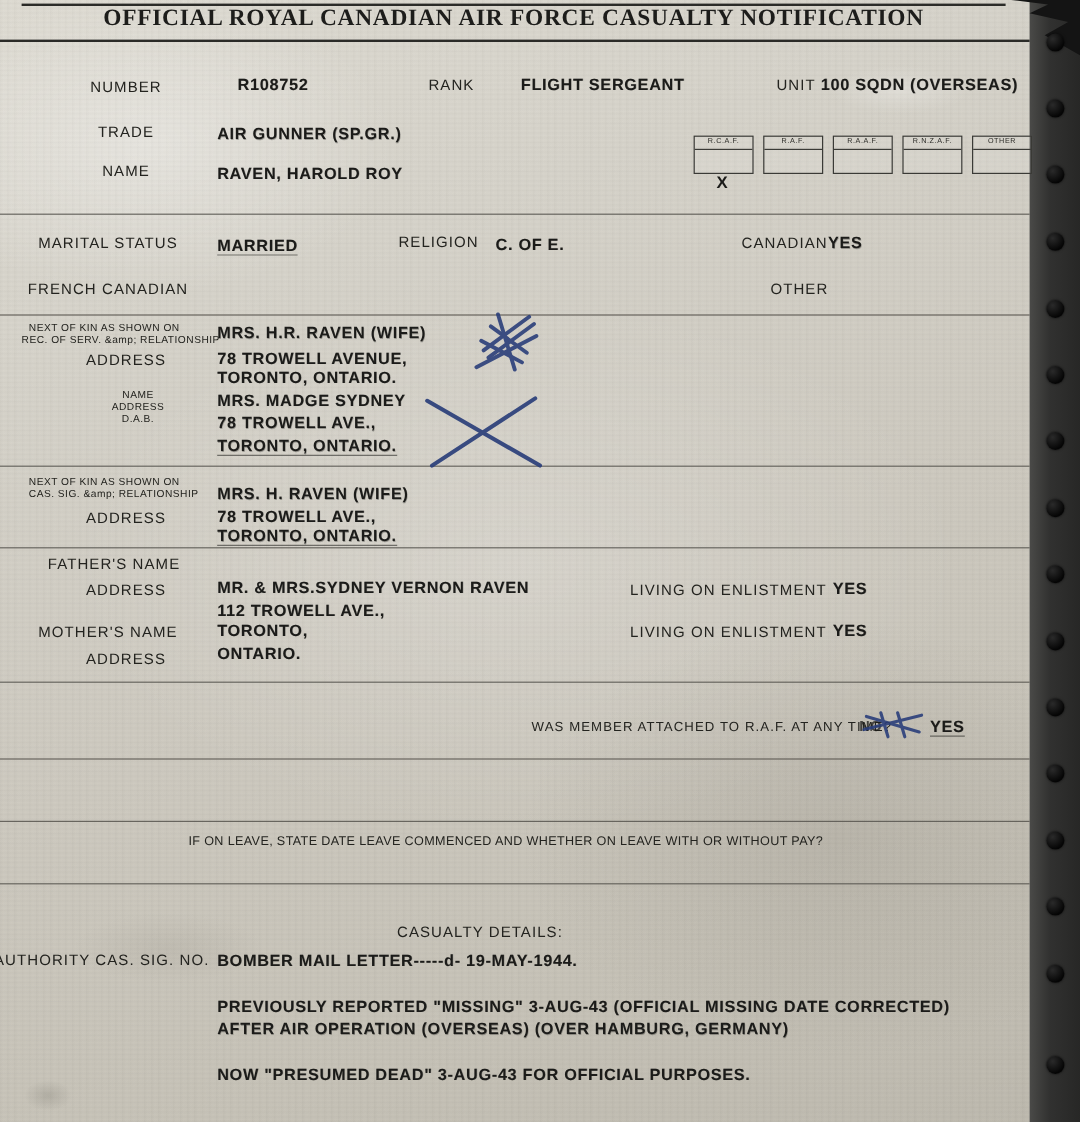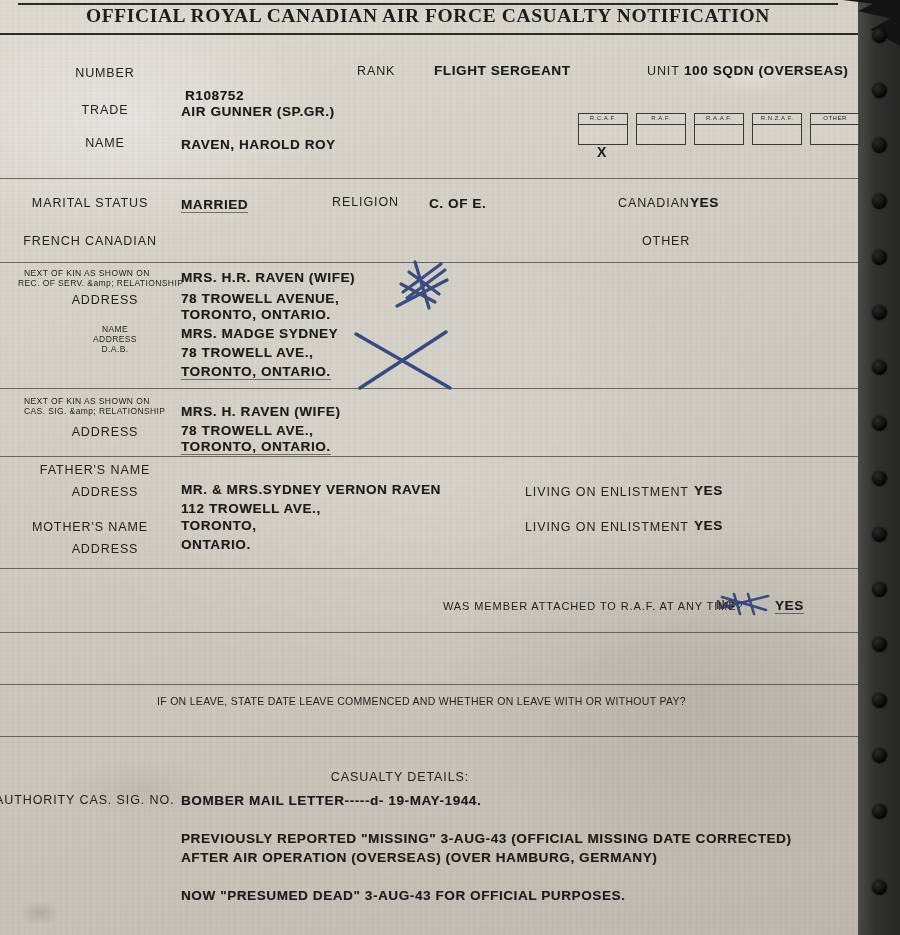--- a/index.html
+++ b/index.html
@@ -194,21 +194,21 @@
   <div class="rule" style="top:178px; width:858px;"></div>
   <div class="rule" style="top:262px; width:858px;"></div>
   <div class="rule" style="top:388px; width:858px;"></div>
   <div class="rule" style="top:456px; width:858px;"></div>
   <div class="rule" style="top:568px; width:858px;"></div>
   <div class="rule" style="top:632px; width:858px;"></div>
   <div class="rule" style="top:684px; width:858px;"></div>
   <div class="rule" style="top:736px; width:858px;"></div>
 
   <div class="lbl r" style="left:40px; top:66px; width:130px;">NUMBER</div>
-  <div class="tw" style="left:185px; top:63px;margin-top:25px;">R108752</div>
+  <div class="tw" style="left:198px; top:63px;">R108752</div>
 
   <div class="lbl" style="left:357px; top:64px;">RANK</div>
   <div class="tw" style="left:434px; top:63px;">FLIGHT SERGEANT</div>
 
   <div class="lbl" style="left:647px; top:64px;">UNIT</div>
   <div class="tw" style="left:684px; top:63px;">100 SQDN  (OVERSEAS)</div>
 
   <div class="lbl r" style="left:40px; top:103px; width:130px;">TRADE</div>
   <div class="tw" style="left:181px; top:104px;">AIR GUNNER (SP.GR.)</div>
 
@@ -235,21 +235,21 @@
   </div>
   <div class="svc-box" style="left:810px; top:113px;">
     <span class="cap">OTHER</span>
     <span class="div"></span>
   </div>
 
   <div class="lbl r" style="left:10px; top:196px; width:160px;">MARITAL  STATUS</div>
   <div class="tw under" style="left:181px; top:197px;">MARRIED</div>
 
   <div class="lbl" style="left:332px; top:195px;">RELIGION</div>
-  <div class="tw" style="left:413px; top:196px;margin-left:16px;">C. OF E.</div>
+  <div class="tw" style="left:413px; top:196px;">C. OF E.</div>
 
   <div class="lbl" style="left:618px; top:196px;">CANADIAN</div>
   <div class="tw" style="left:690px; top:195px;">YES</div>
 
   <div class="lbl r" style="left:10px; top:234px; width:160px;">FRENCH  CANADIAN</div>
   <div class="tw" style="left:181px; top:234px;"></div>
   <div class="lbl" style="left:642px; top:234px;">OTHER</div>
   <div class="tw" style="left:690px; top:234px;"></div>
 
   <div class="lbl sm" style="left:24px; top:268px;">NEXT  OF  KIN  AS  SHOWN  ON</div>

